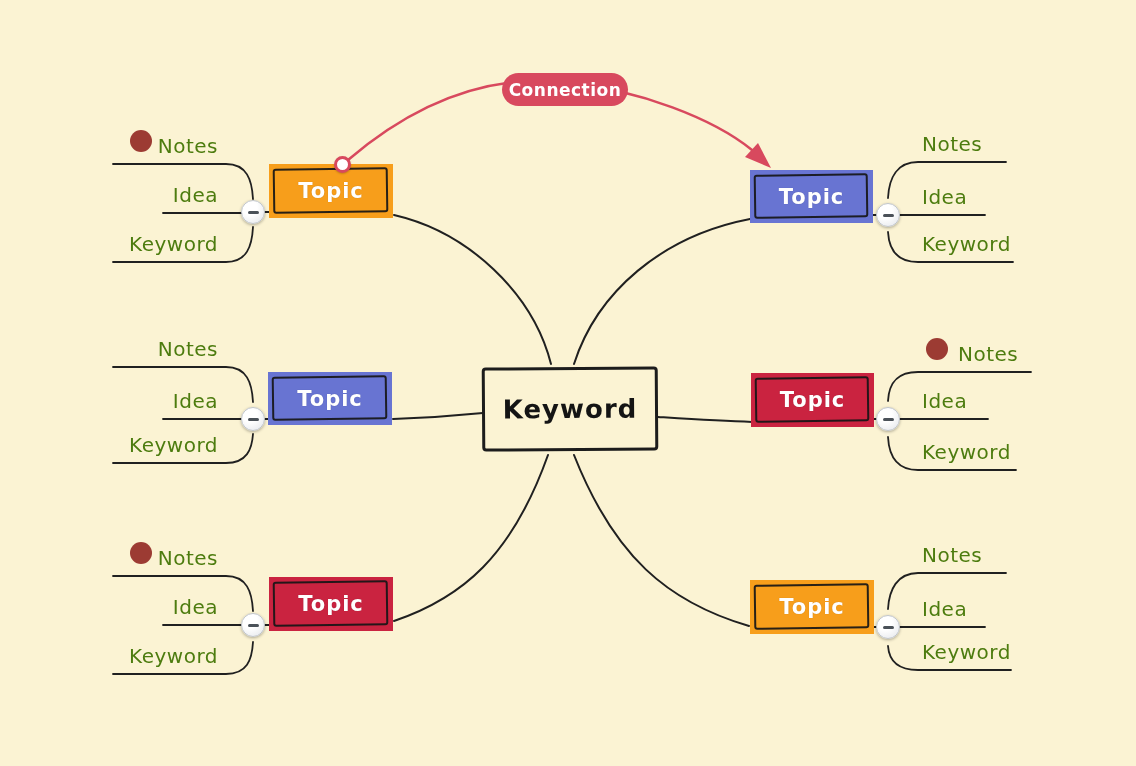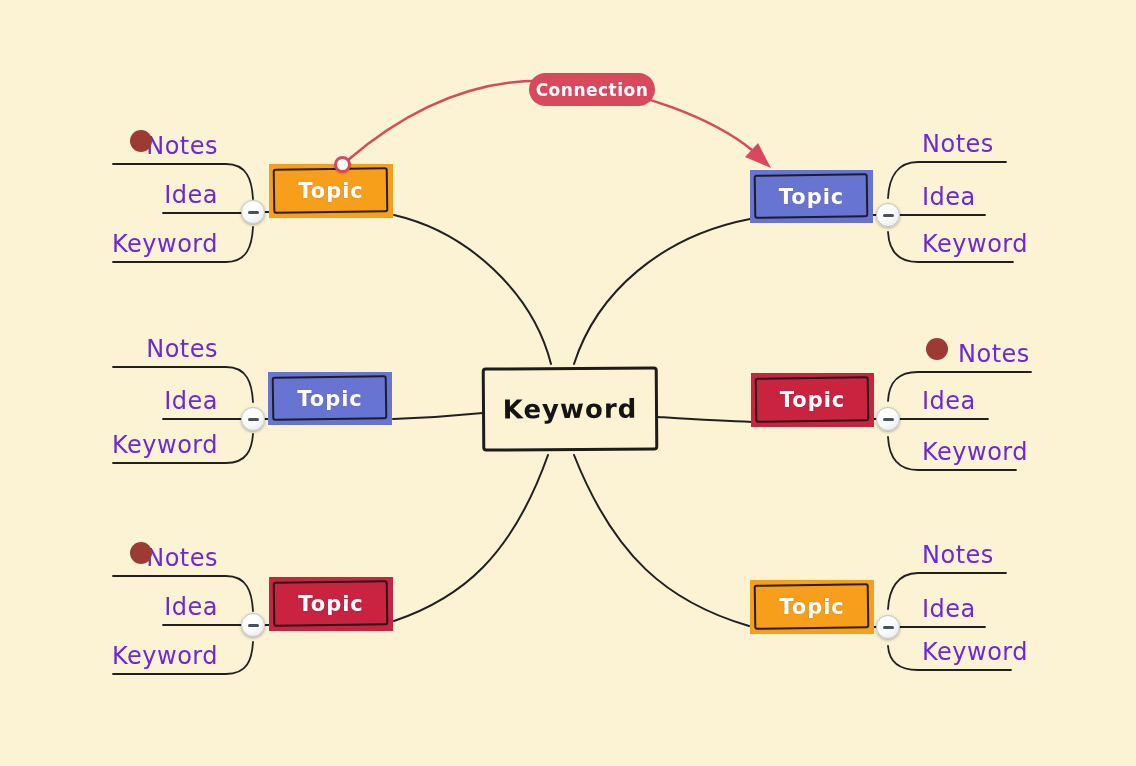--- a/index.html
+++ b/index.html
@@ -10,36 +10,36 @@
   
   .topic{position:absolute;display:flex;align-items:center;justify-content:center;box-sizing:border-box;cursor:pointer;}
   .topic .hand-border{position:absolute;left:4px;top:4px;right:5px;bottom:5px;border:2.5px solid rgba(22,22,22,.92);border-radius:3px;transform:rotate(-0.8deg);}
   .topic .topic-label{position:relative;color:#fff;font-size:21px;font-weight:700;letter-spacing:1px;text-shadow:0 0 1px rgba(0,0,0,.25);}
 
   
   #subject{position:absolute;left:482px;top:367px;width:176px;height:84px;background:#FBF3D3;border:3px solid #1c1c1c;border-radius:4px;transform:rotate(-0.4deg);display:flex;align-items:center;justify-content:center;box-sizing:border-box;cursor:pointer;}
   #subject .subject-label{color:#141414;font-size:26px;font-weight:600;letter-spacing:1px;}
 
   
-  .child-label{position:absolute;height:22px;line-height:22px;color:#6d28d9;font-size:24px;font-weight:500;letter-spacing:.5px;cursor:pointer;white-space:nowrap;}
+  .child-label{position:absolute;height:22px;line-height:22px;color:#4d7c0f;font-size:20px;font-weight:500;letter-spacing:.5px;cursor:pointer;white-space:nowrap;}
   .child-label.l{left:108px;width:110px;text-align:right;}
   .child-label.r{left:922px;width:130px;text-align:left;}
 
   
   .note-dot{position:absolute;width:22px;height:22px;border-radius:50%;cursor:pointer;}
 
   
   .collapse-btn{position:absolute;width:24px;height:24px;border-radius:50%;background:radial-gradient(circle at 35% 30%,#ffffff 35%,#e2e5e9);border:1px solid #c0c5cc;box-shadow:0 1px 3px rgba(0,0,0,.3);display:flex;align-items:center;justify-content:center;box-sizing:border-box;cursor:pointer;}
   .collapse-btn .minus-bar{width:11px;height:3px;background:#4a5158;border-radius:2px;}
 
   
   #anchor{position:absolute;left:334px;top:156px;width:11px;height:11px;background:#fff;border:3px solid #D8495E;border-radius:50%;box-shadow:0 1px 2px rgba(0,0,0,.2);cursor:pointer;}
 
   
-  #conn-pill{position:absolute;left:502px;top:73px;width:126px;height:33px;border-radius:17px;display:flex;align-items:center;justify-content:center;cursor:pointer;margin-left:27px;}
+  #conn-pill{position:absolute;left:502px;top:73px;width:126px;height:33px;border-radius:17px;display:flex;align-items:center;justify-content:center;cursor:pointer;}
   #conn-pill span{color:#fff;font-size:17px;font-weight:700;letter-spacing:.5px;}
 </style>
 </head>
 <body>
 
 <div id="canvas" style="background-color: rgb(251, 243, 211);">
 
   <svg class="layer" width="1136" height="766">
     <g fill="none" stroke="#202020" stroke-width="2" stroke-linecap="round">
       <path d="M551,364 C533,293 468,232 394,215" stroke="#202020"></path>

